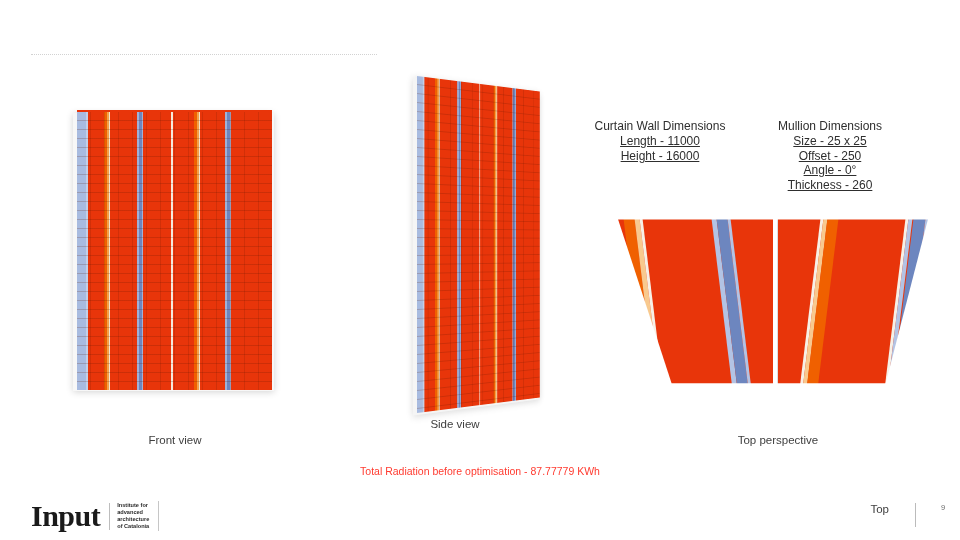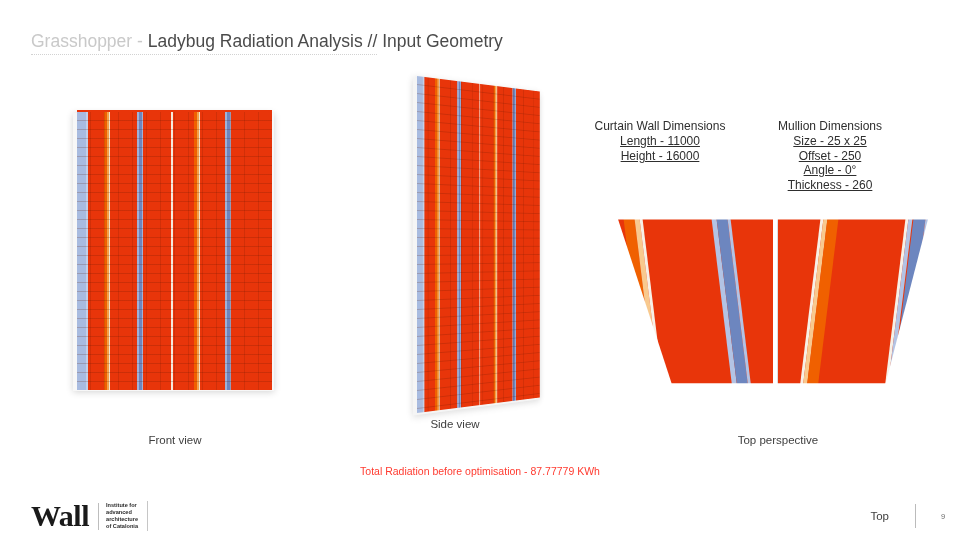--- a/index.html
+++ b/index.html
@@ -233,21 +233,21 @@
     height: 30px;
     background: #c6c6c6;
     margin-left: 9px;
   }
 
   #footer-right {
     position: absolute;
     right: 12px;
     top: 503px;
     display: flex;
-    align-items: center;
+    align-items: flex-start;
     height: 26px;
   }
   #footer-view-label {
     font-size: 11.5px;
     color: #404040;
     margin-right: 26px;
   }
   #footer-divider {
     width: 1px;
     height: 24px;
@@ -258,25 +258,20 @@
     font-size: 7.5px;
     color: #6a6a6a;
     width: 10px;
     text-align: center;
   }
 </style>
 </head>
 <body>
 
 <div id="slide-header">
-  <div class="title-line">
-    <span class="title-soft">Grasshopper</span>
-    <span class="title-dash">-</span>
-    <span class="title-main">Ladybug Radiation Analysis // Input Geometry</span>
-  </div>
   <div id="title-underline"></div>
 </div>
 
 <div id="front-view" class="view-wrap">
   <div id="front-backplate"></div>
   <div id="front-cap"></div>
   <div id="front-panel" class="panel">
     <div class="stripes">
         <div class="stripe" style="left: 0%; width: 4.6%; background: rgb(168, 187, 224);"></div>
         <div class="stripe" style="left: 4.6%; width: 0.9%; background: rgb(195, 208, 232);"></div>
@@ -371,21 +366,21 @@
   <span class="spec-head">Mullion Dimensions</span>
   <span class="spec-row">Size - 25 x 25</span>
   <span class="spec-row">Offset - 250</span>
   <span class="spec-row">Angle - 0°</span>
   <span class="spec-row">Thickness - 260</span>
 </div>
 
 <div id="radiation-note" style="color: rgb(255, 59, 48);">Total Radiation before optimisation  - 87.77779 KWh</div>
 
 <div id="footer-logo">
-  <span id="logo-mark">Wall</span>
+  <span id="logo-mark">Input</span>
   <span id="logo-divider"></span>
   <span id="logo-subtitle">Institute for
 advanced
 architecture
 of Catalonia</span>
   <span id="logo-tail-divider"></span>
 </div>
 
 <div id="footer-right">
   <span id="footer-view-label">Top</span>

